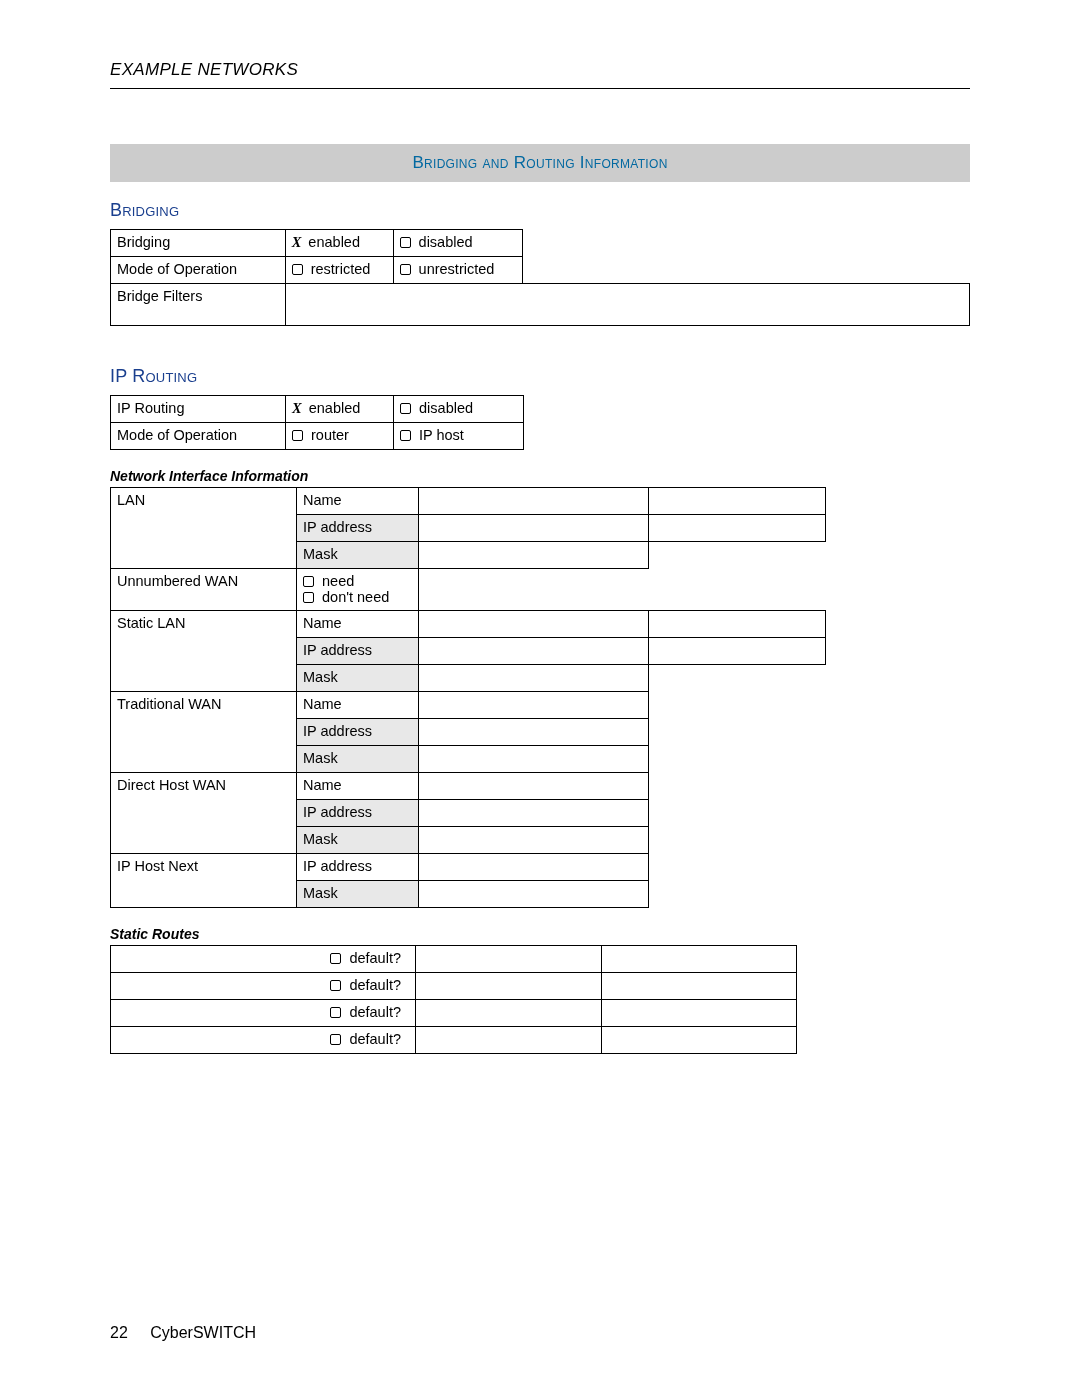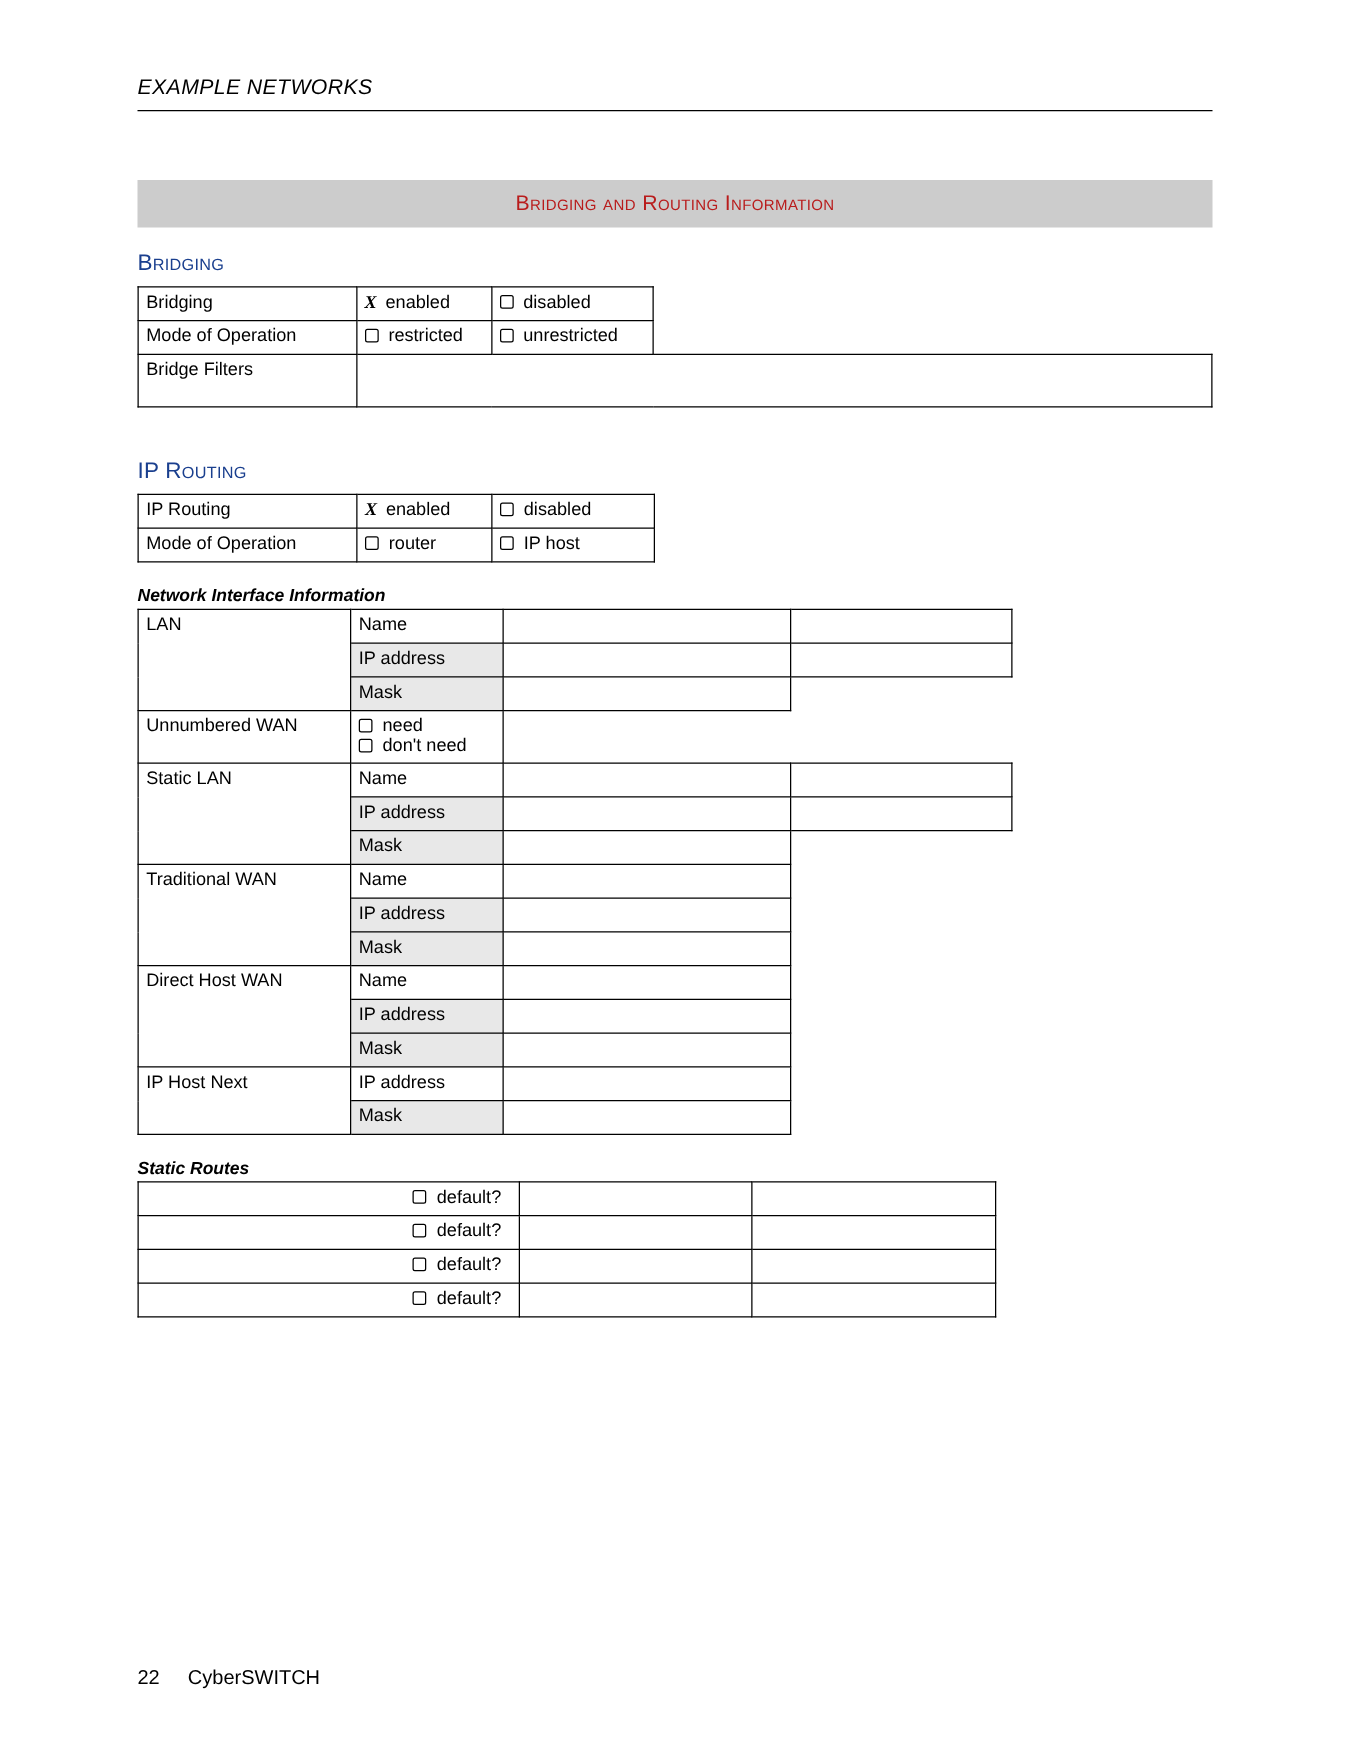--- a/index.html
+++ b/index.html
@@ -18,21 +18,21 @@
     font-style: italic;
     font-size: 17px;
     padding-bottom: 8px;
     border-bottom: 1px solid #000;
     letter-spacing: 0.3px;
   }
   .section-bar {
     background: #ccc;
     text-align: center;
     font-size: 17px;
-    color: #b91c1c;
+    color: #0369a1;
     padding: 9px 0;
     margin: 55px 0 18px 0;
     letter-spacing: 0.3px;
     font-variant: small-caps;
   }
   .sub-heading {
     color: #1a3f8e;
     font-size: 18px;
     font-variant: small-caps;
     margin: 6px 0 8px 0;
@@ -64,39 +64,39 @@
     margin-right: 3px;
   }
   .subtitle {
     font-weight: bold;
     font-style: italic;
     font-size: 14px;
     margin: 18px 0 3px 0;
   }
   .gray-cell { background: #e8e8e8; }
   .nib-table { margin-left: 0; }
-  .nib-table td.c1 { width: 170px; }
+  .nib-table td.c1 { width: 186px; }
   .nib-table td.c2 { width: 122px; }
   .nib-table td.c3 { width: 230px; }
   .nib-table td.c4 { width: 177px; }
   .br-table td.c1 { width: 175px; }
   .br-table td.c2 { width: 108px; }
   .br-table td.c3 { width: 130px; }
   .br-table td.c-wide { width: 686px; }
   .ip-table td.c1 { width: 175px; }
   .ip-table td.c2 { width: 108px; }
   .ip-table td.c3 { width: 130px; }
   .sr-table td.c1 { width: 305px; }
   .sr-table td.c2 { width: 186px; }
   .sr-table td.c3 { width: 195px; }
   .sr-table .default-cell { text-align: right; padding-right: 14px; }
   .sr-table tr.blue-top td { border-top: 1px solid #3366cc; }
   .footer {
     position: absolute;
-    bottom: 45px;
+    bottom: 55px;
     left: 110px;
     font-size: 16px;
     text-align: right;
   }
   .pnum { margin-right: 18px; }
 </style>
 </head>
 <body>
 
 <div class="page">

